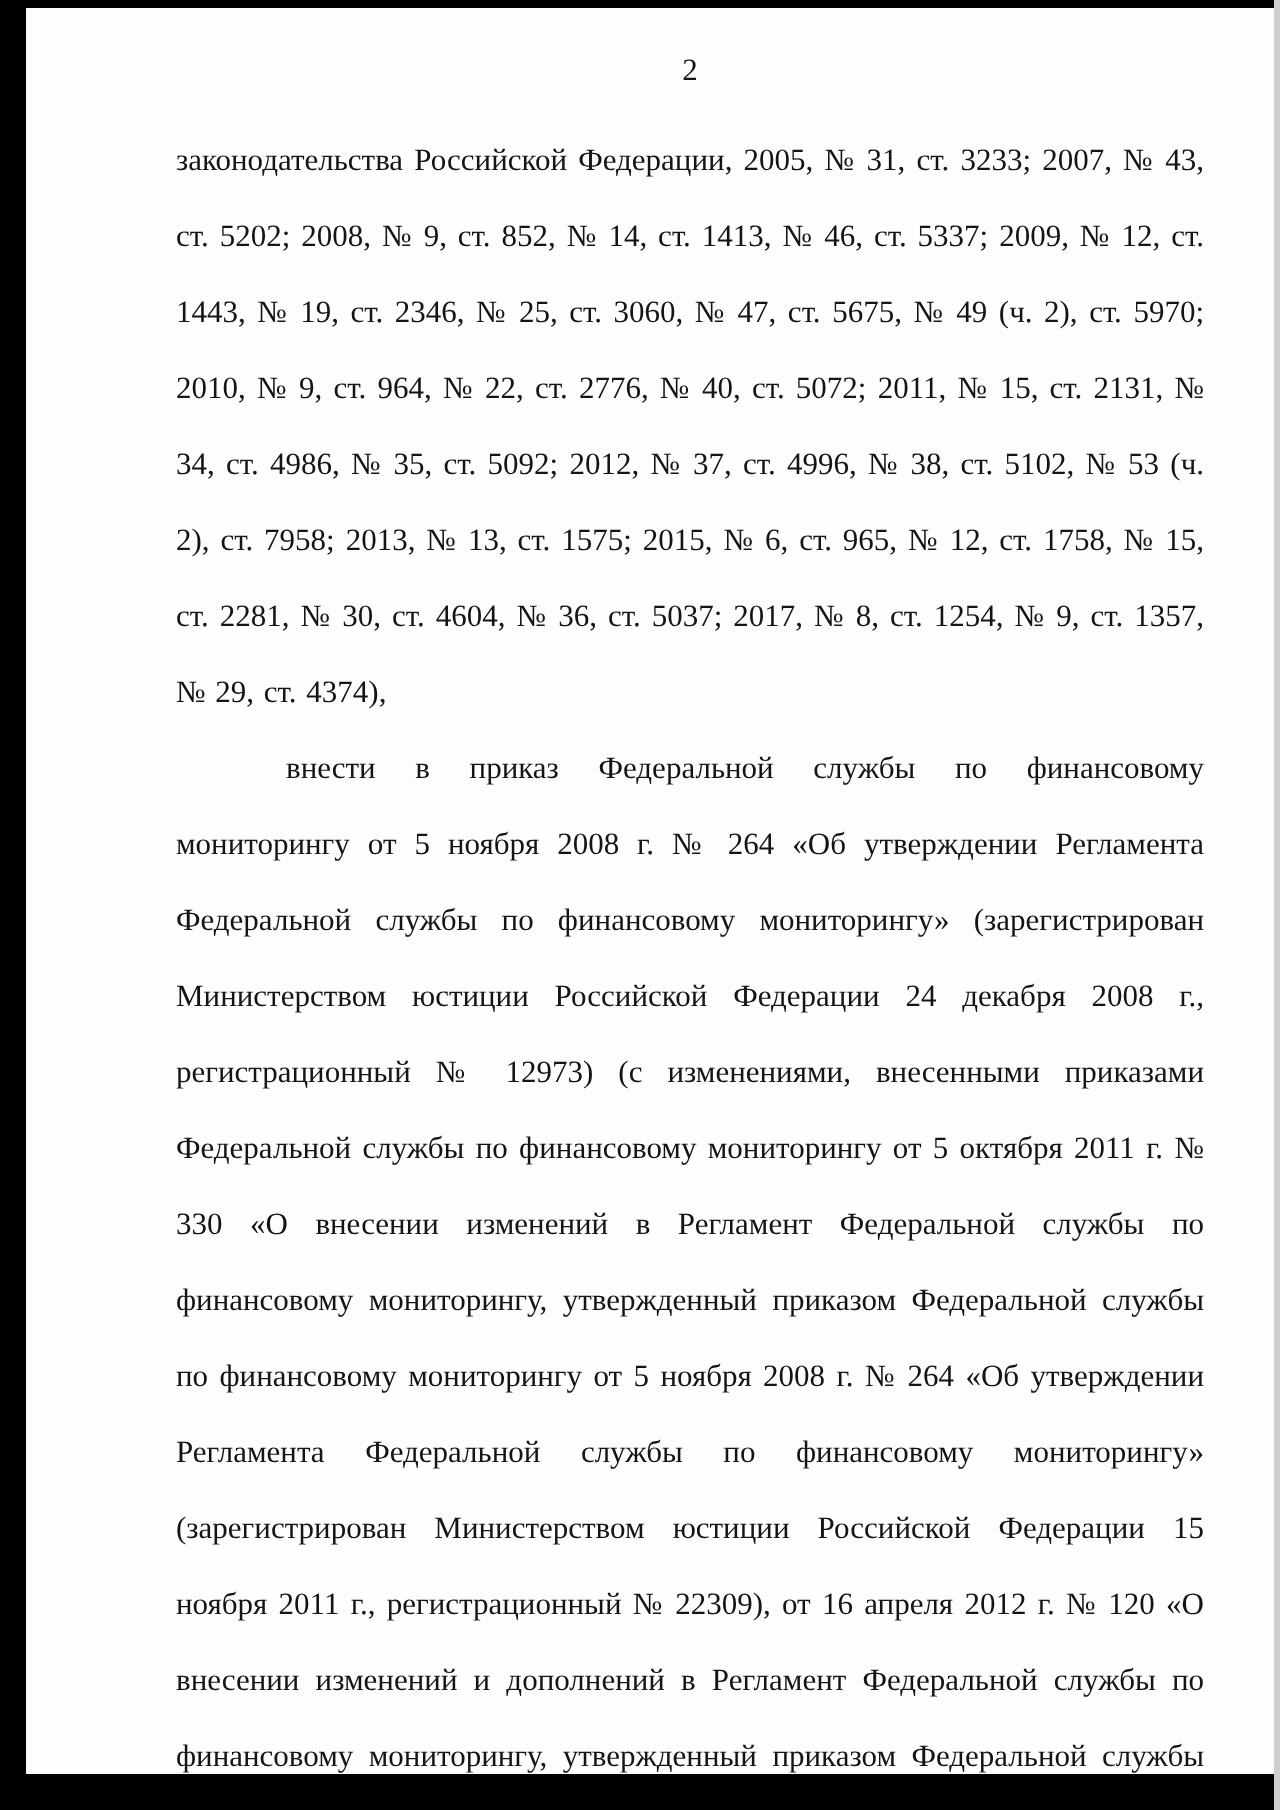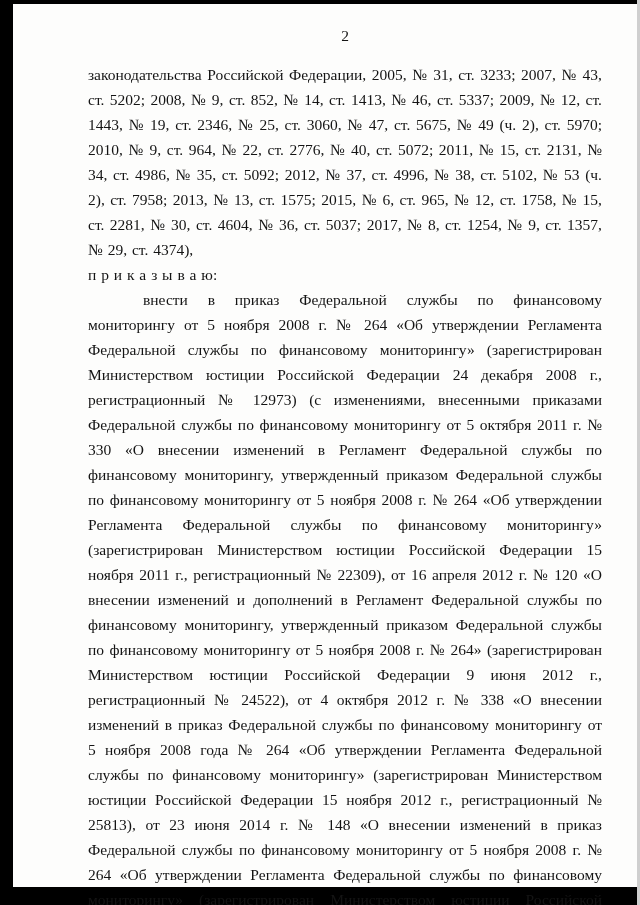--- a/index.html
+++ b/index.html
@@ -50,21 +50,21 @@
   }
   .page-number {
     text-align: center;
     font-size: 15.5px;
     line-height: 20px;
     margin: 0 0 16px 0;
   }
   .para {
     margin: 0;
     font-size: 15.5px;
-    line-height: 25px;
+    line-height: 38px;
     text-align: justify;
     word-spacing: 1px;
   }
   .para.first-indent {
     text-indent: 55px;
   }
   .para.justify-last {
     text-align-last: justify;
   }
 </style>
@@ -76,18 +76,17 @@
   <div class="frame-top"></div>
   <div class="frame-left"></div>
   <div class="frame-bottom"></div>
   <div class="frame-right"></div>
 
   <div class="content">
     <div class="page-number">2</div>
 
     <p class="para">законодательства Российской Федерации, 2005, № 31, ст. 3233; 2007, № 43, ст. 5202; 2008, № 9, ст. 852, № 14, ст. 1413, № 46, ст. 5337; 2009, № 12, ст. 1443, № 19, ст. 2346, № 25, ст. 3060, № 47, ст. 5675, № 49 (ч. 2), ст. 5970; 2010, № 9, ст. 964, № 22, ст. 2776, № 40, ст. 5072; 2011, № 15, ст. 2131, № 34, ст. 4986, № 35, ст. 5092; 2012, № 37, ст. 4996, № 38, ст. 5102, № 53 (ч. 2), ст. 7958; 2013, № 13, ст. 1575; 2015, № 6, ст. 965, № 12, ст. 1758, № 15, ст. 2281, № 30, ст. 4604, № 36, ст. 5037; 2017, № 8, ст. 1254, № 9, ст. 1357, № 29, ст. 4374),</p>
 
-    <p class="para">п р и к а з ы в а ю:</p>
 
     <p class="para first-indent justify-last">внести в приказ Федеральной службы по финансовому мониторингу от 5 ноября 2008 г. № 264 «Об утверждении Регламента Федеральной службы по финансовому мониторингу» (зарегистрирован Министерством юстиции Российской Федерации 24 декабря 2008 г., регистрационный № 12973) (с изменениями, внесенными приказами Федеральной службы по финансовому мониторингу от 5 октября 2011 г. № 330 «О внесении изменений в Регламент Федеральной службы по финансовому мониторингу, утвержденный приказом Федеральной службы по финансовому мониторингу от 5 ноября 2008 г. № 264 «Об утверждении Регламента Федеральной службы по финансовому мониторингу» (зарегистрирован Министерством юстиции Российской Федерации 15 ноября 2011 г., регистрационный № 22309), от 16 апреля 2012 г. № 120 «О внесении изменений и дополнений в Регламент Федеральной службы по финансовому мониторингу, утвержденный приказом Федеральной службы по финансовому мониторингу от 5 ноября 2008 г. № 264» (зарегистрирован Министерством юстиции Российской Федерации 9 июня 2012 г., регистрационный № 24522), от 4 октября 2012 г. № 338 «О внесении изменений в приказ Федеральной службы по финансовому мониторингу от 5 ноября 2008 года № 264 «Об утверждении Регламента Федеральной службы по финансовому мониторингу» (зарегистрирован Министерством юстиции Российской Федерации 15 ноября 2012 г., регистрационный № 25813), от 23 июня 2014 г. № 148 «О внесении изменений в приказ Федеральной службы по финансовому мониторингу от 5 ноября 2008 г. № 264 «Об утверждении Регламента Федеральной службы по финансовому мониторингу» (зарегистрирован Министерством юстиции Российской Федерации 18 июля</p>
   </div>
 
 </div>
 
 </body></html>

